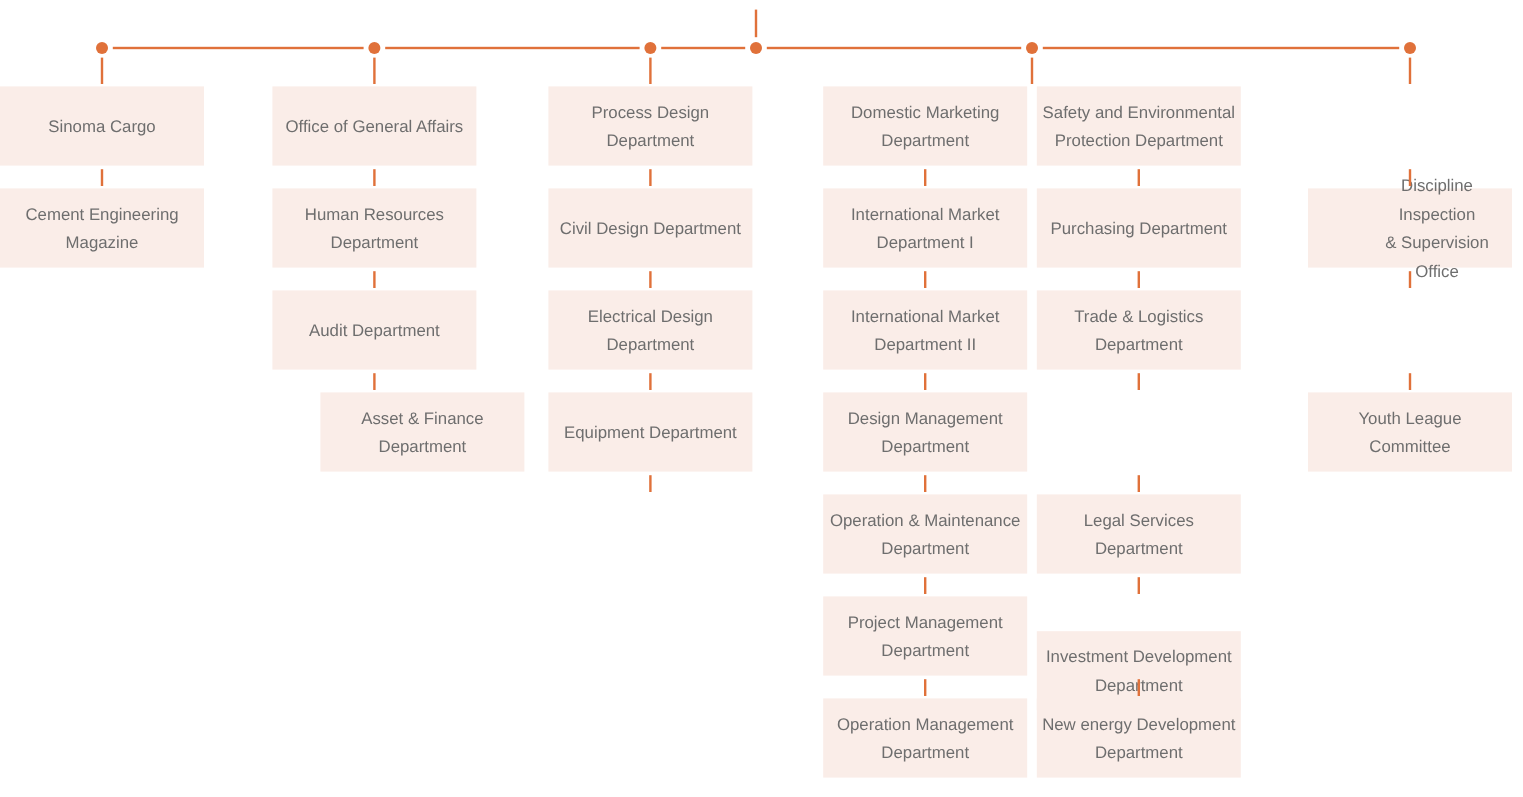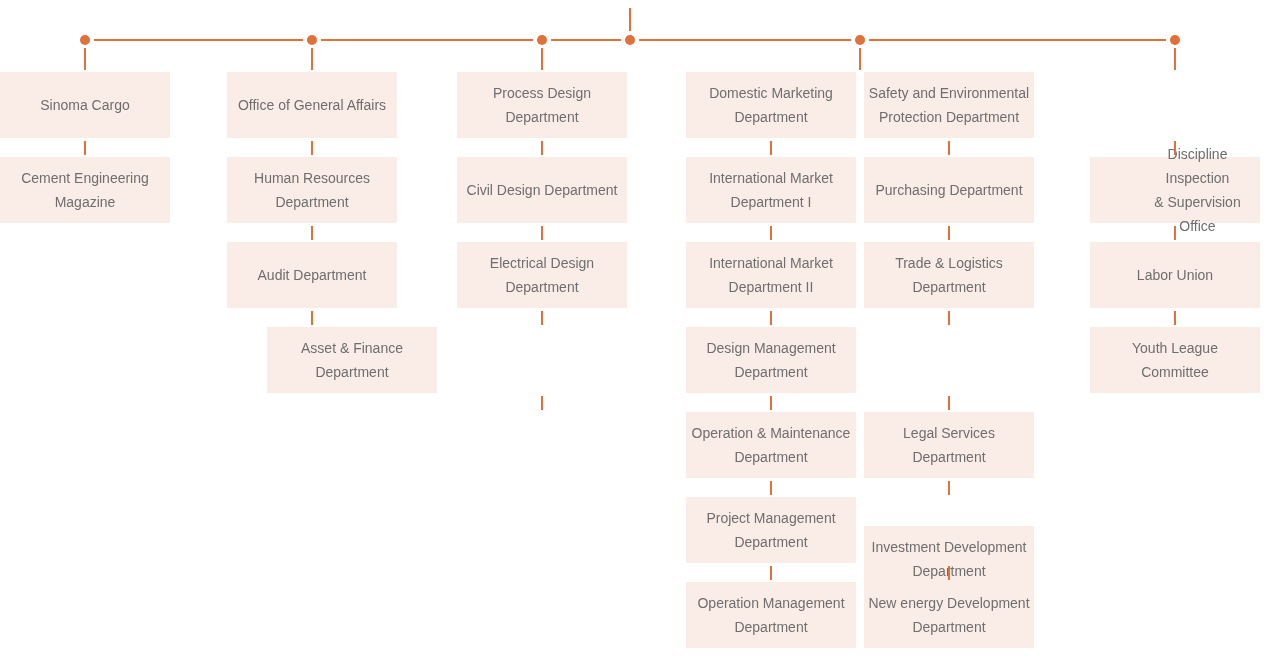--- a/index.html
+++ b/index.html
@@ -83,20 +83,21 @@
     <div class="org-node" style="left: 227px; top: 327px; margin-left: 40px;">Asset &amp; Finance
 Department</div>
     <div class="vline" style="left: 311px; top: 311px; height: 14px;"></div>
     <div class="org-node" style="left: 457px; top: 72px;">Process Design
 Department</div>
     <div class="org-node" style="left: 457px; top: 157px;">Civil Design Department</div>
     <div class="vline" style="left: 541px; top: 141px; height: 14px;"></div>
     <div class="org-node" style="left: 457px; top: 242px;">Electrical Design
 Department</div>
     <div class="vline" style="left: 541px; top: 226px; height: 14px;"></div>
+    <div class="org-node" style="left: 457px; top: 327px;">Equipment Department</div>
     <div class="vline" style="left: 541px; top: 311px; height: 14px;"></div>
     <div class="vline" style="left: 541px; top: 396px; height: 14px;"></div>
     <div class="org-node" style="left: 686px; top: 72px;">Domestic Marketing
 Department</div>
     <div class="org-node" style="left: 686px; top: 157px;">International Market
 Department I</div>
     <div class="vline" style="left: 770px; top: 141px; height: 14px;"></div>
     <div class="org-node" style="left: 686px; top: 242px;">International Market
 Department II</div>
     <div class="vline" style="left: 770px; top: 226px; height: 14px;"></div>
@@ -125,18 +126,17 @@
     <div class="vline" style="left: 948px; top: 396px; height: 14px;"></div>
     <div class="org-node" style="left: 864px; top: 514px; margin-top: 12px;">Investment Development
 Department</div>
     <div class="vline" style="left: 948px; top: 481px; height: 14px;"></div>
     <div class="org-node" style="left: 864px; top: 582px;">New energy Development
 Department</div>
     <div class="vline" style="left: 948px; top: 566px; height: 14px;"></div>
     <div class="org-node" style="left: 1090px; top: 157px; padding-left: 47px;">Discipline Inspection
 &amp; Supervision Office</div>
     <div class="vline" style="left: 1174px; top: 141px; height: 14px;"></div>
-    <div class="org-node" style="left: 1090px; top: 242px;">Labor Union</div>
     <div class="vline" style="left: 1174px; top: 226px; height: 14px;"></div>
     <div class="org-node" style="left: 1090px; top: 327px;">Youth League
 Committee</div>
     <div class="vline" style="left: 1174px; top: 311px; height: 14px;"></div>
   </div>
 
 </body></html>

